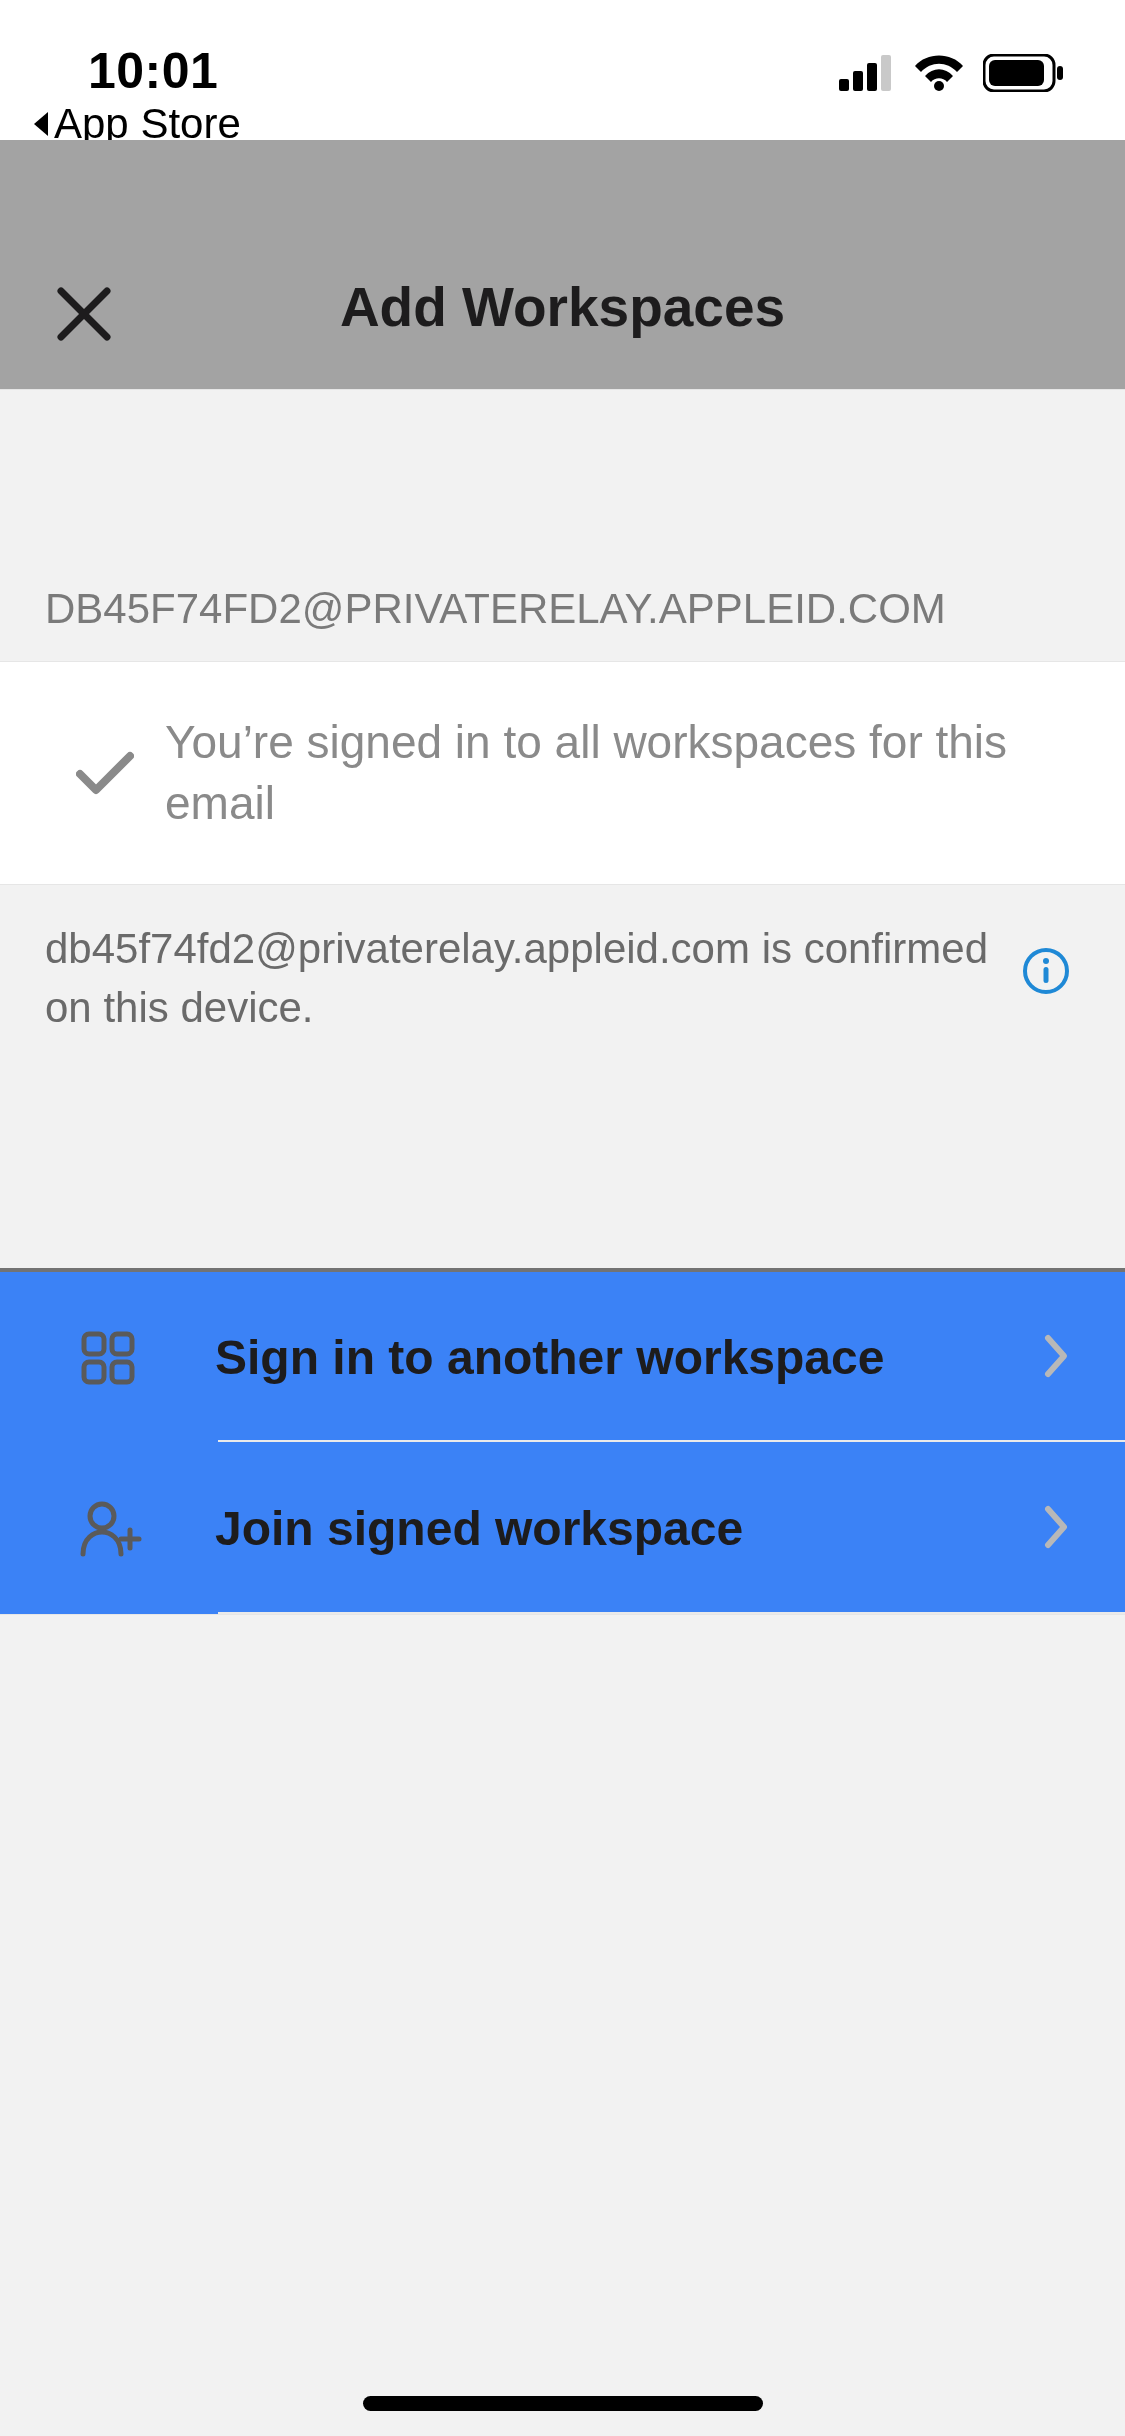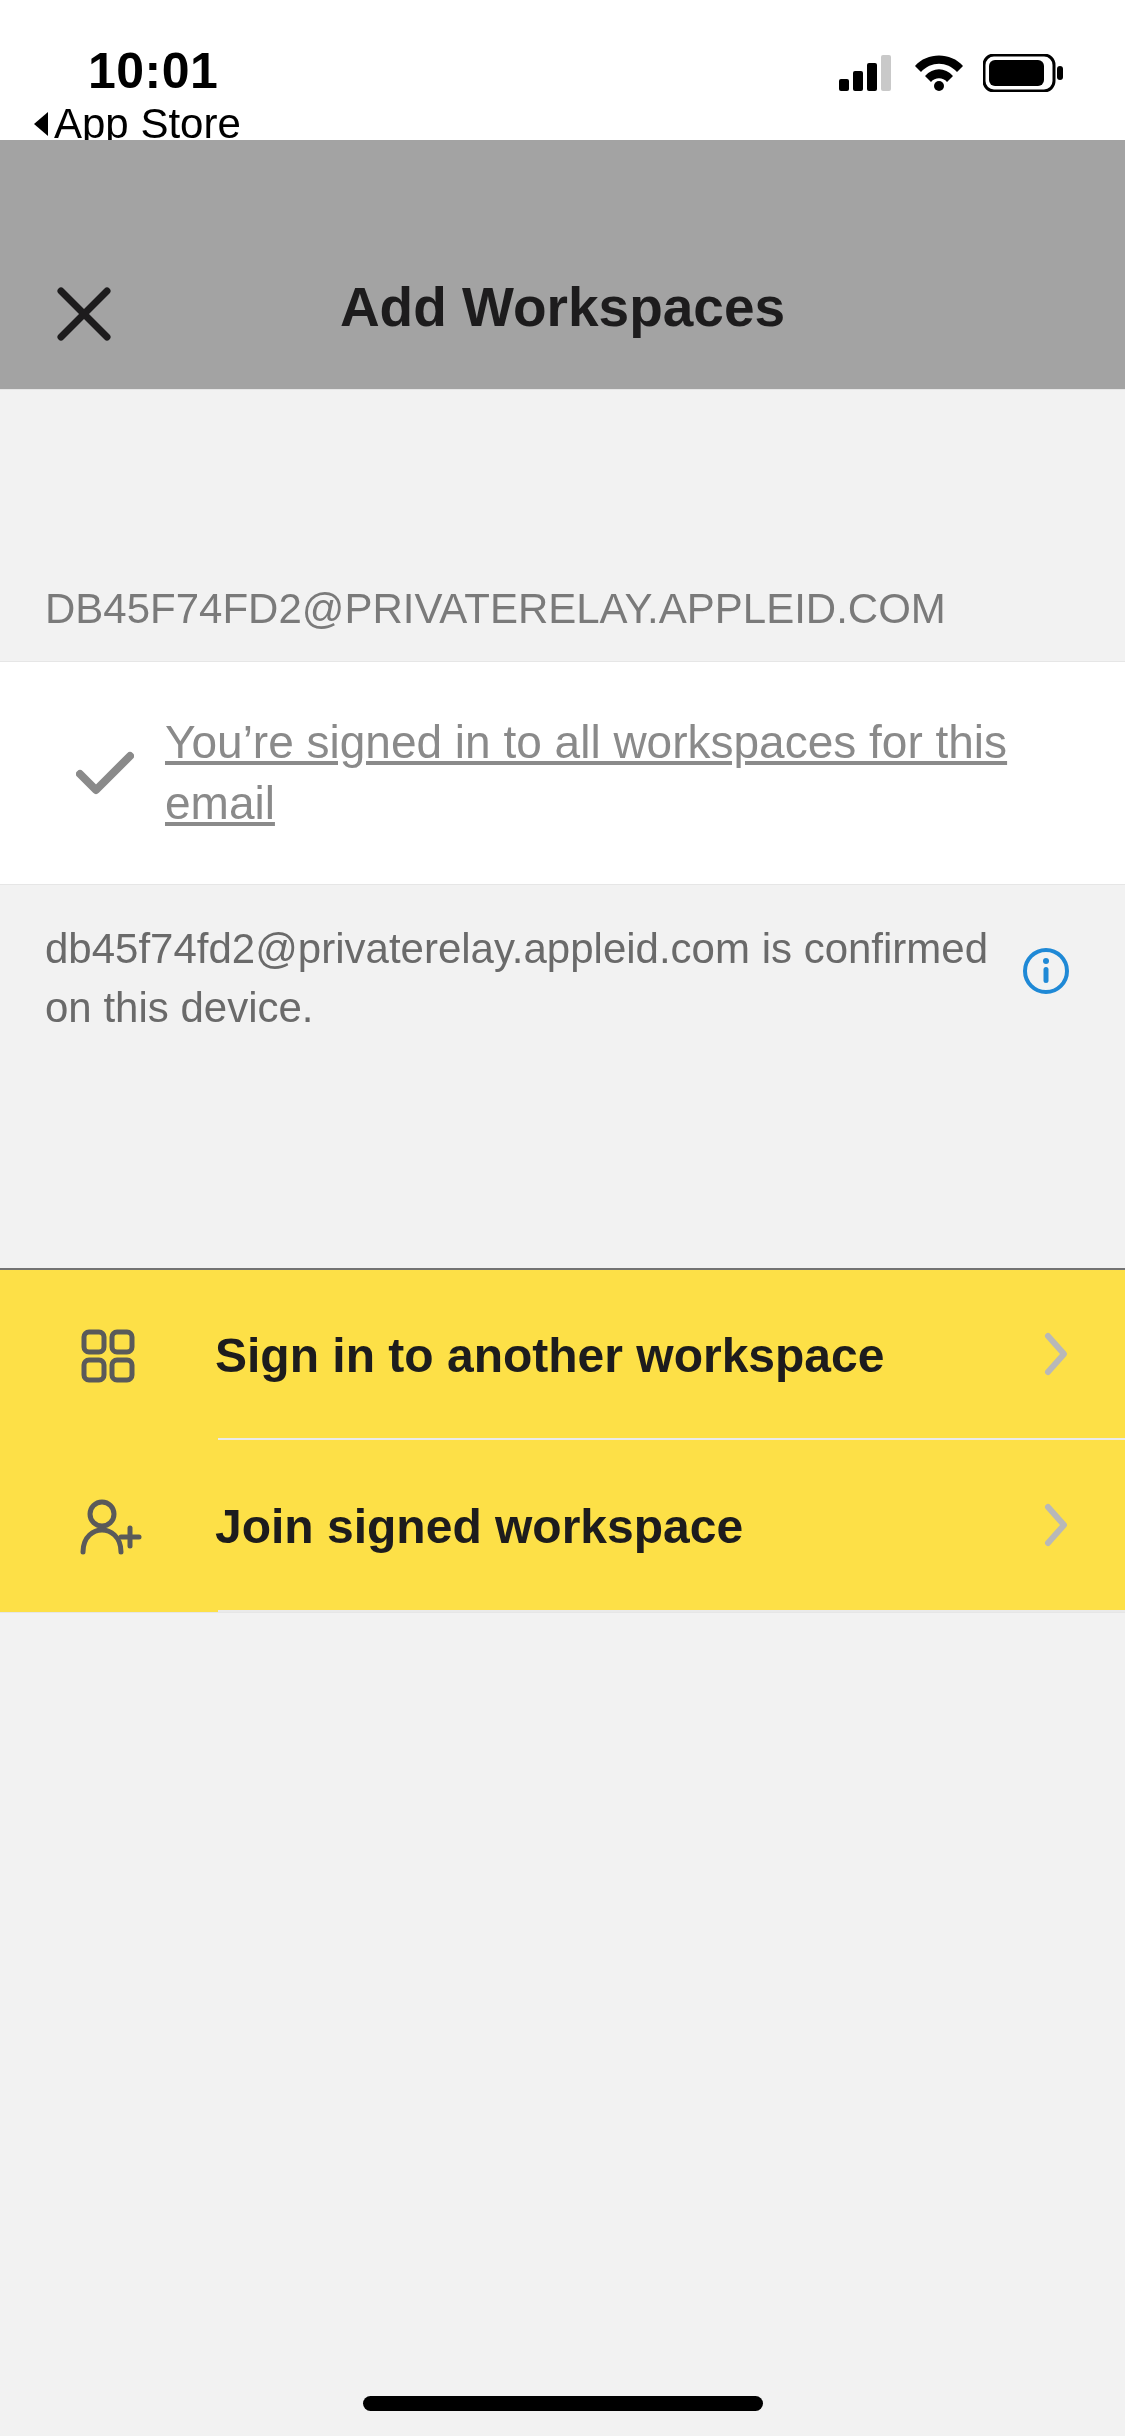--- a/index.html
+++ b/index.html
@@ -85,21 +85,20 @@
     display: flex;
     justify-content: center;
     align-items: center;
     flex-shrink: 0;
   }
   .row-text {
     font-size: 46px;
     color: #8a8a8a;
     line-height: 1.33;
     padding-right: 40px;
-    text-decoration: underline;
   }
   .footer-note {
     padding: 35px 45px 35px 45px;
     font-size: 42px;
     color: #6a6a6a;
     line-height: 1.4;
     display: flex;
     align-items: center;
     justify-content: space-between;
     gap: 30px;
@@ -107,22 +106,22 @@
   .footer-note .text {
     flex: 1;
   }
   .info-btn {
     flex-shrink: 0;
     margin-right: 10px;
   }
 
   .actions-group {
     margin-top: 195px;
-    background: #fde047;
-    border-top: 2px solid #737373;
+    background: #3b82f6;
+    border-top: 4px solid #737373;
     border-bottom: 1px solid #e6e6e6;
   }
   .action-row {
     display: flex;
     align-items: center;
     padding: 58px 45px 56px 45px;
     position: relative;
   }
   .action-row .divider {
     position: absolute;

